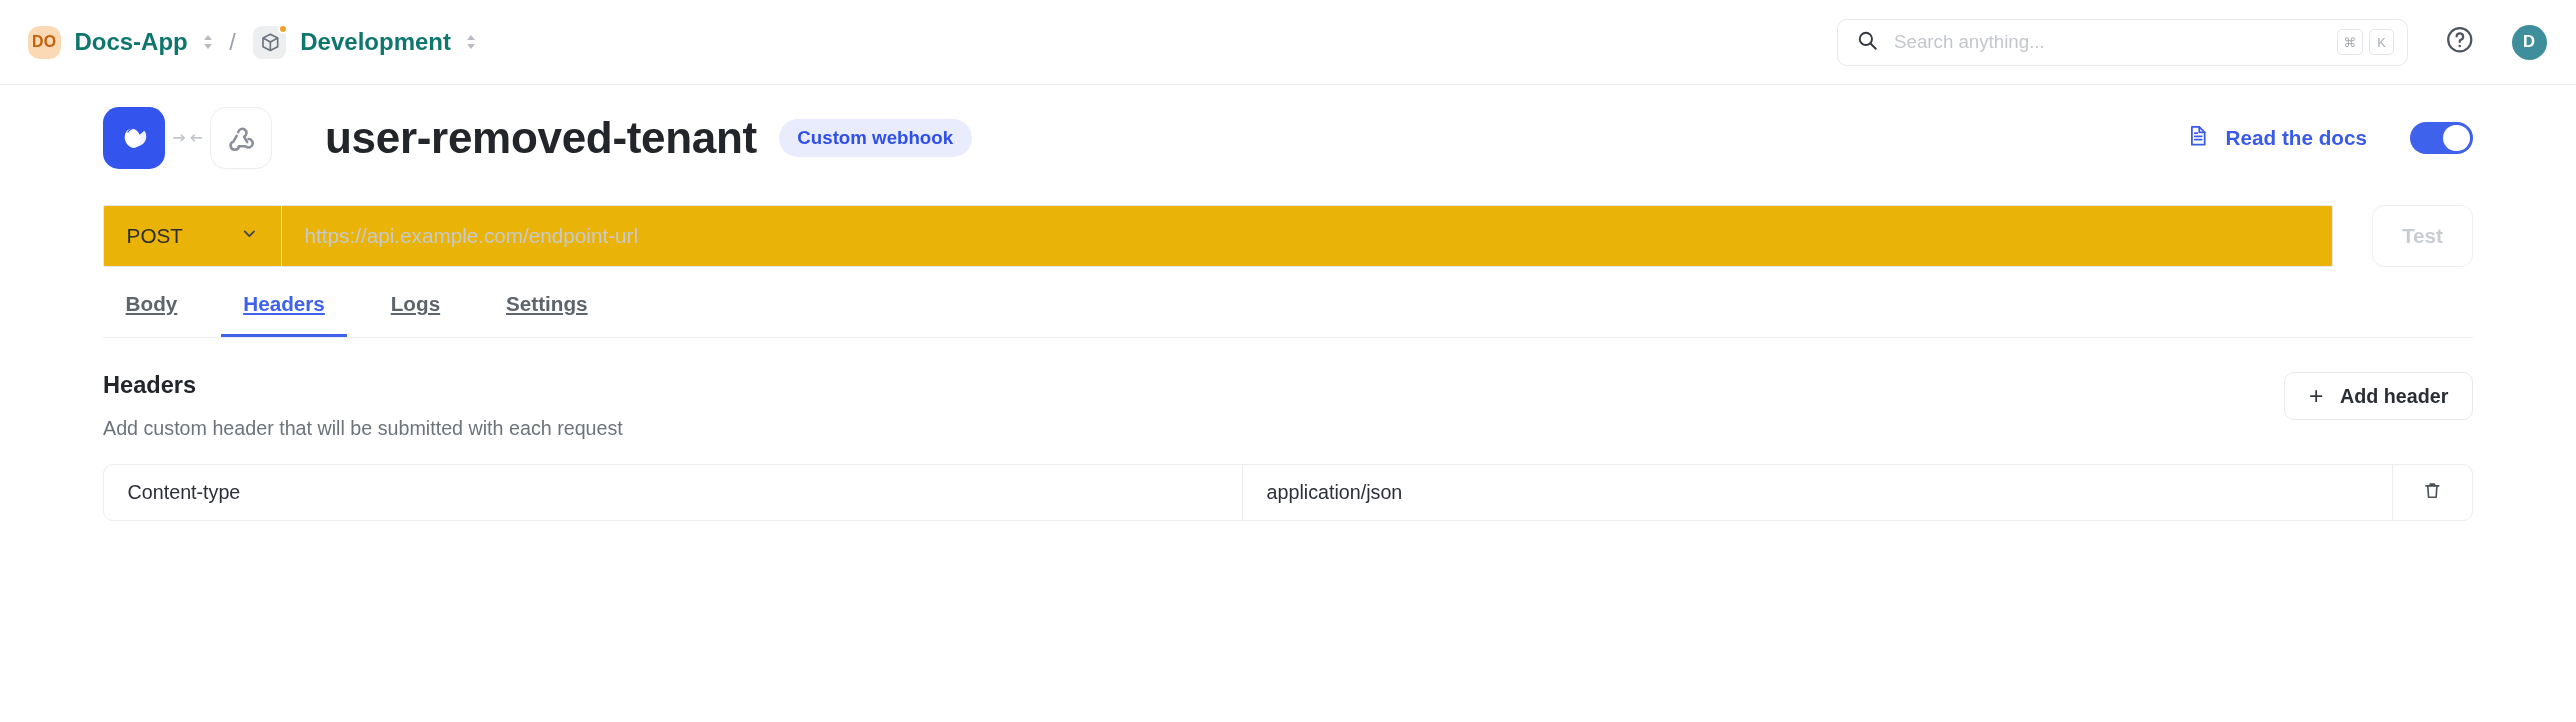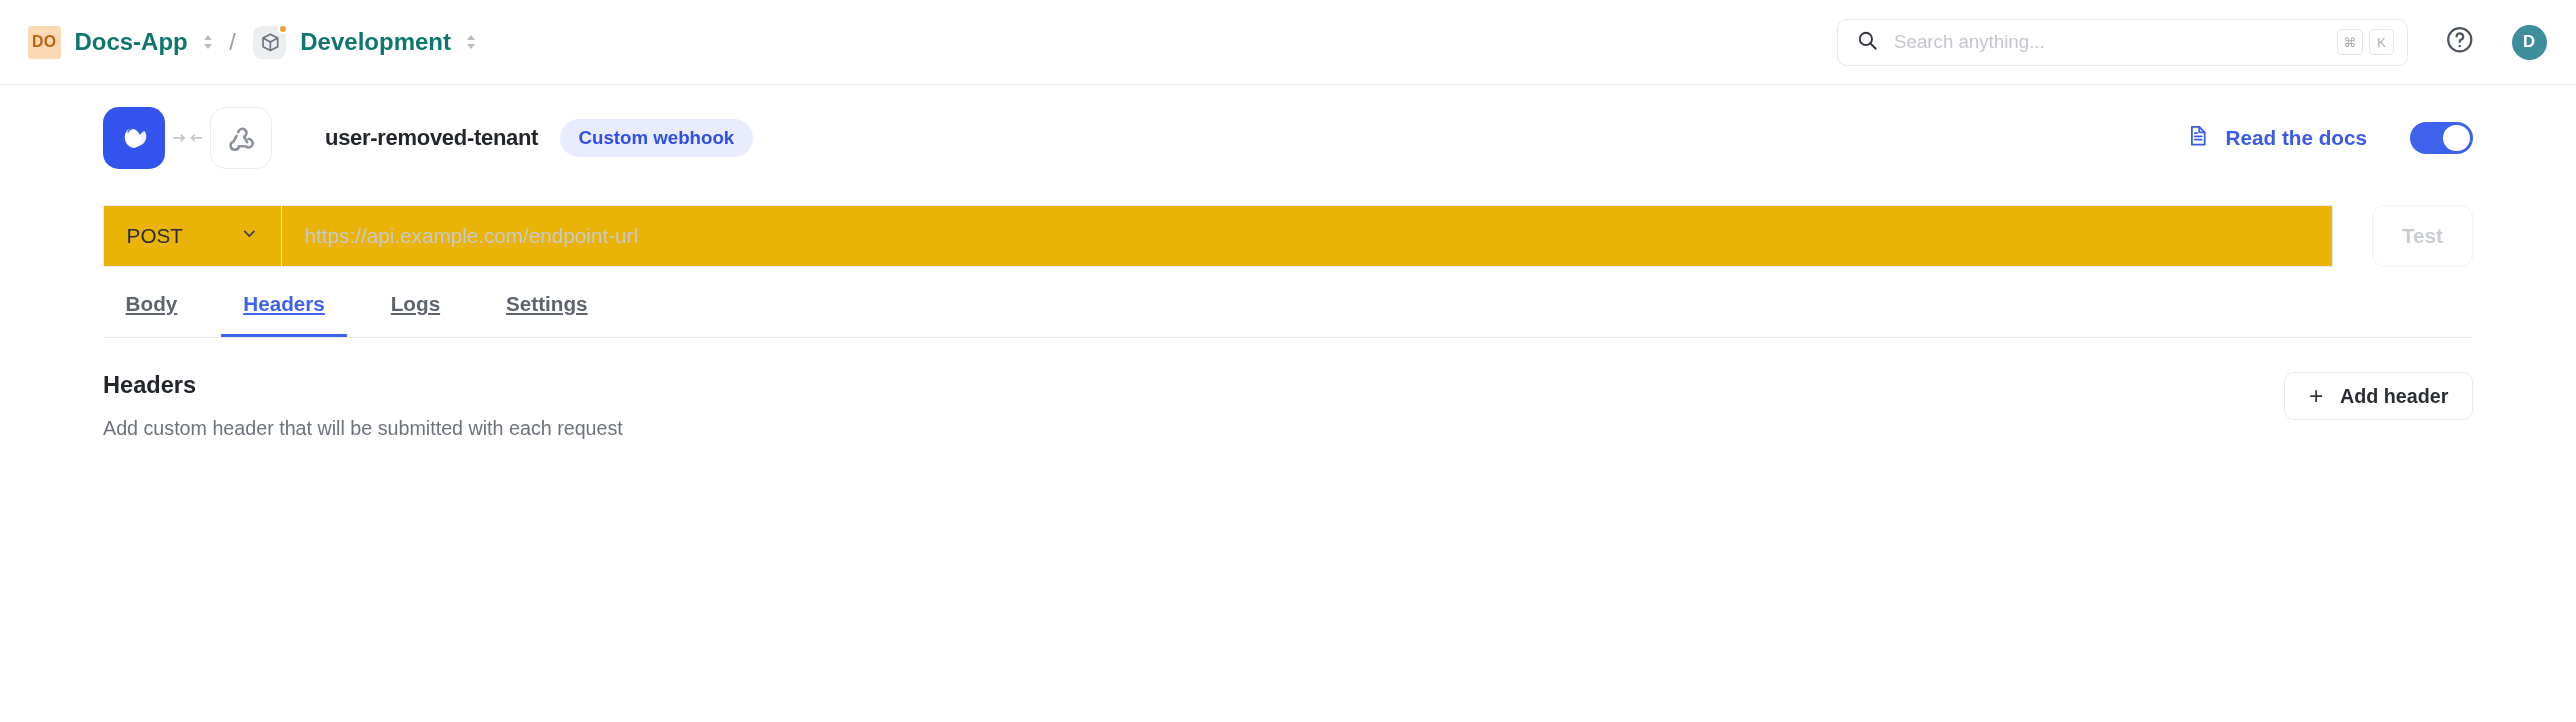--- a/index.html
+++ b/index.html
@@ -15,21 +15,21 @@
   .topbar {
     height: 85px;
     border-bottom: 1px solid #ececee;
     display: flex;
     align-items: center;
     padding: 0 29.5px 0 27.6px;
   }
   .breadcrumb { display: flex; align-items: center; gap: 0; }
   .org-avatar {
     width: 33px; height: 33px;
-    border-radius: 3px;
+    border-radius: 12px;
     background: #fbd9b5;
     color: #c2610a;
     font-size: 15.8px; font-weight: 700;
     display: flex; align-items: center; justify-content: center;
     letter-spacing: 0.2px;
   }
   .crumb-label {
     font-size: 24px; font-weight: 700; color: #0f766e;
     margin-left: 13.8px; white-space: nowrap;
   }
@@ -106,21 +106,21 @@
     width: 45px; display: flex; align-items: center; justify-content: center;
     color: #c3c7cc;
   }
   .hook-icon {
     width: 62px; height: 62px; border-radius: 15.8px;
     background: #ffffff; border: 1px solid #ededf0;
     display: flex; align-items: center; justify-content: center;
     flex-shrink: 0;
   }
   .hero-title {
-    font-size: 22px; font-weight: 700; color: #22252a;
+    font-size: 44px; font-weight: 700; color: #22252a;
     margin-left: 53px; white-space: nowrap; letter-spacing: -0.3px;
   }
   .badge {
     margin-left: 21.7px;
     background: #e9ecfd; color: #2f4fe8;
     font-size: 18.7px; font-weight: 600;
     padding: 7.9px 18.7px; border-radius: 984px;
     white-space: nowrap;
   }
   .hero-right {
@@ -352,15 +352,28 @@
     <div>
       <div class="sec-title">Headers</div>
       <div class="sec-desc">Add custom header that will be submitted with each request</div>
     </div>
     <button class="add-btn">
       <span class="plus">+</span>
       <span>Add header</span>
     </button>
   </div>
 
+  <div class="table">
+    <div class="cell key">Content-type</div>
+    <div class="cell val">application/json</div>
+    <div class="cell act">
+      <span>
+        <svg width="20.7" height="20.7" viewBox="0 0 24 24" fill="none" stroke="#4b5158" stroke-width="1.9" stroke-linecap="round" stroke-linejoin="round">
+          <path d="M4.5 6.8h15"></path>
+            <path d="M9.5 6.8V4.8h5v2"></path>
+          <path d="M6.7 6.8 7.6 20h8.8l.9-13.2"></path>
+        </svg>
+      </span>
+    </div>
+  </div>
 
 </div>
 
 
 </body></html>

